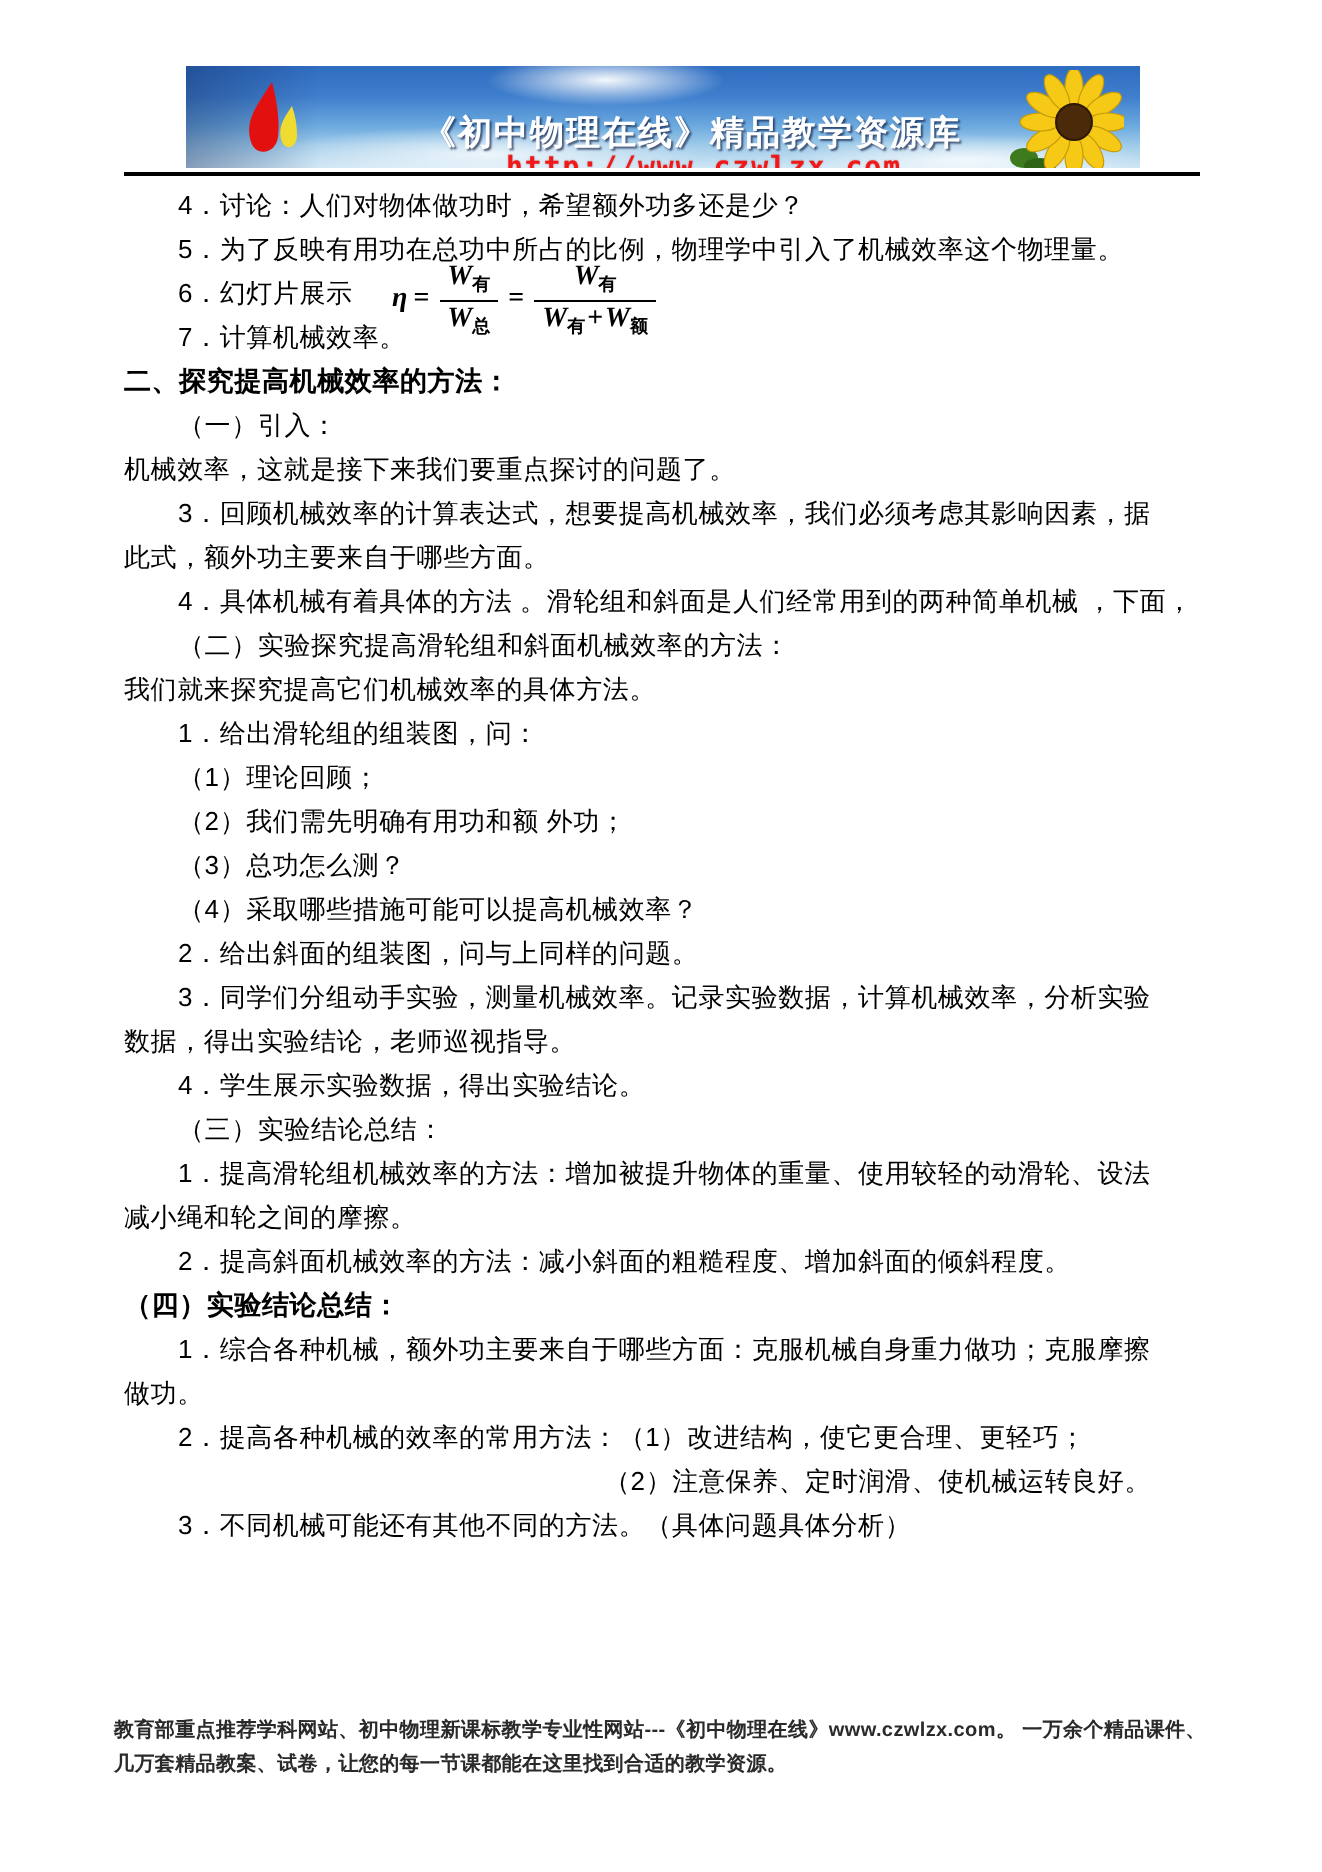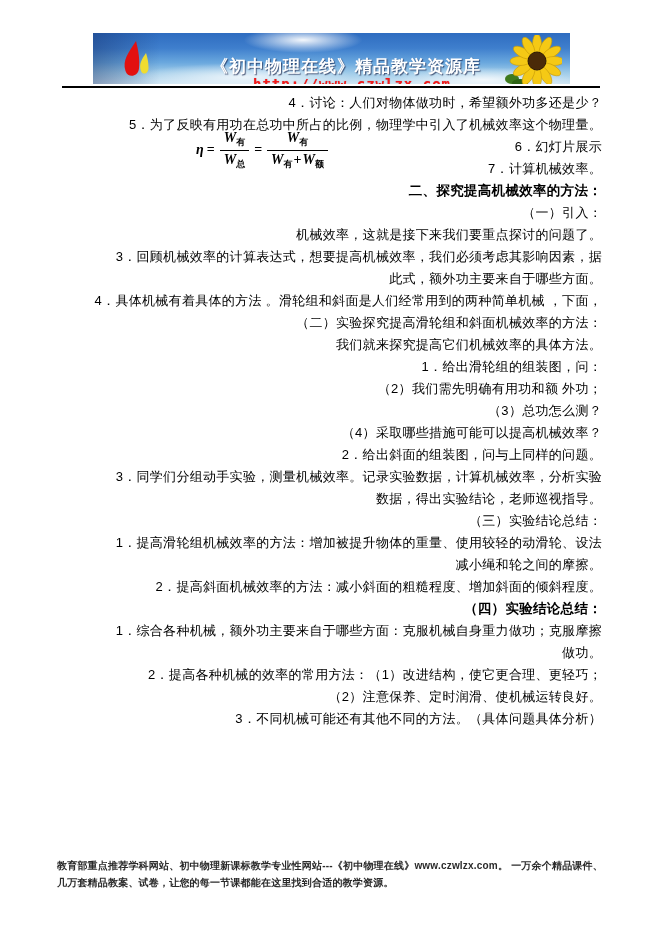--- a/index.html
+++ b/index.html
@@ -29,21 +29,21 @@
   .banner-url{
     position:absolute;left:160px;top:43px;
     font-family:"DejaVu Sans Mono","Liberation Mono",monospace;
     font-size:14px;font-weight:700;color:#f21818;letter-spacing:1px;white-space:nowrap;
     text-shadow:0 0 1px rgba(120,0,0,.4);
   }
   .sunflower{position:absolute;right:8px;top:2px;width:58px;height:52px;}
   .header-rule{position:absolute;left:62px;top:86px;width:538px;height:2px;background:#000;}
   
   .doc{position:absolute;left:62px;top:92px;width:540px;}
-  .line{height:22px;line-height:22px;font-size:13px;letter-spacing:.3px;white-space:nowrap;text-align:right;}
+  .line{height:22px;line-height:22px;font-size:13px;letter-spacing:.3px;white-space:nowrap;}
   .line.bold{font-weight:700;font-size:13.5px;}
   .ind0{padding-left:0;}
   .ind1{padding-left:27px;}
   .ind2{padding-left:240px;}
   
   .formula{
     position:absolute;left:196px;top:130px;height:40px;
     display:flex;align-items:center;
     font-family:"Liberation Serif","DejaVu Serif",serif;
     font-weight:700;font-style:italic;font-size:14px;white-space:nowrap;
@@ -106,26 +106,28 @@
       <div class="line ind1">7．计算机械效率。</div>
       <div class="line ind0 bold">二、探究提高机械效率的方法：</div>
       <div class="line ind1">（一）引入：</div>
       <div class="line ind0">机械效率，这就是接下来我们要重点探讨的问题了。</div>
       <div class="line ind1">3．回顾机械效率的计算表达式，想要提高机械效率，我们必须考虑其影响因素，据</div>
       <div class="line ind0">此式，额外功主要来自于哪些方面。</div>
       <div class="line ind1">4．具体机械有着具体的方法 。滑轮组和斜面是人们经常用到的两种简单机械 ，下面，</div>
       <div class="line ind1">（二）实验探究提高滑轮组和斜面机械效率的方法：</div>
       <div class="line ind0">我们就来探究提高它们机械效率的具体方法。</div>
       <div class="line ind1">1．给出滑轮组的组装图，问：</div>
+      <div class="line ind1">（1）理论回顾；</div>
       <div class="line ind1">（2）我们需先明确有用功和额 外功；</div>
       <div class="line ind1">（3）总功怎么测？</div>
       <div class="line ind1">（4）采取哪些措施可能可以提高机械效率？</div>
       <div class="line ind1">2．给出斜面的组装图，问与上同样的问题。</div>
       <div class="line ind1">3．同学们分组动手实验，测量机械效率。记录实验数据，计算机械效率，分析实验</div>
       <div class="line ind0">数据，得出实验结论，老师巡视指导。</div>
+      <div class="line ind1">4．学生展示实验数据，得出实验结论。</div>
       <div class="line ind1">（三）实验结论总结：</div>
       <div class="line ind1">1．提高滑轮组机械效率的方法：增加被提升物体的重量、使用较轻的动滑轮、设法</div>
       <div class="line ind0">减小绳和轮之间的摩擦。</div>
       <div class="line ind1">2．提高斜面机械效率的方法：减小斜面的粗糙程度、增加斜面的倾斜程度。</div>
       <div class="line ind0 bold">（四）实验结论总结：</div>
       <div class="line ind1">1．综合各种机械，额外功主要来自于哪些方面：克服机械自身重力做功；克服摩擦</div>
       <div class="line ind0">做功。</div>
       <div class="line ind1">2．提高各种机械的效率的常用方法：（1）改进结构，使它更合理、更轻巧；</div>
       <div class="line ind2">（2）注意保养、定时润滑、使机械运转良好。</div>
       <div class="line ind1">3．不同机械可能还有其他不同的方法。（具体问题具体分析）</div>

